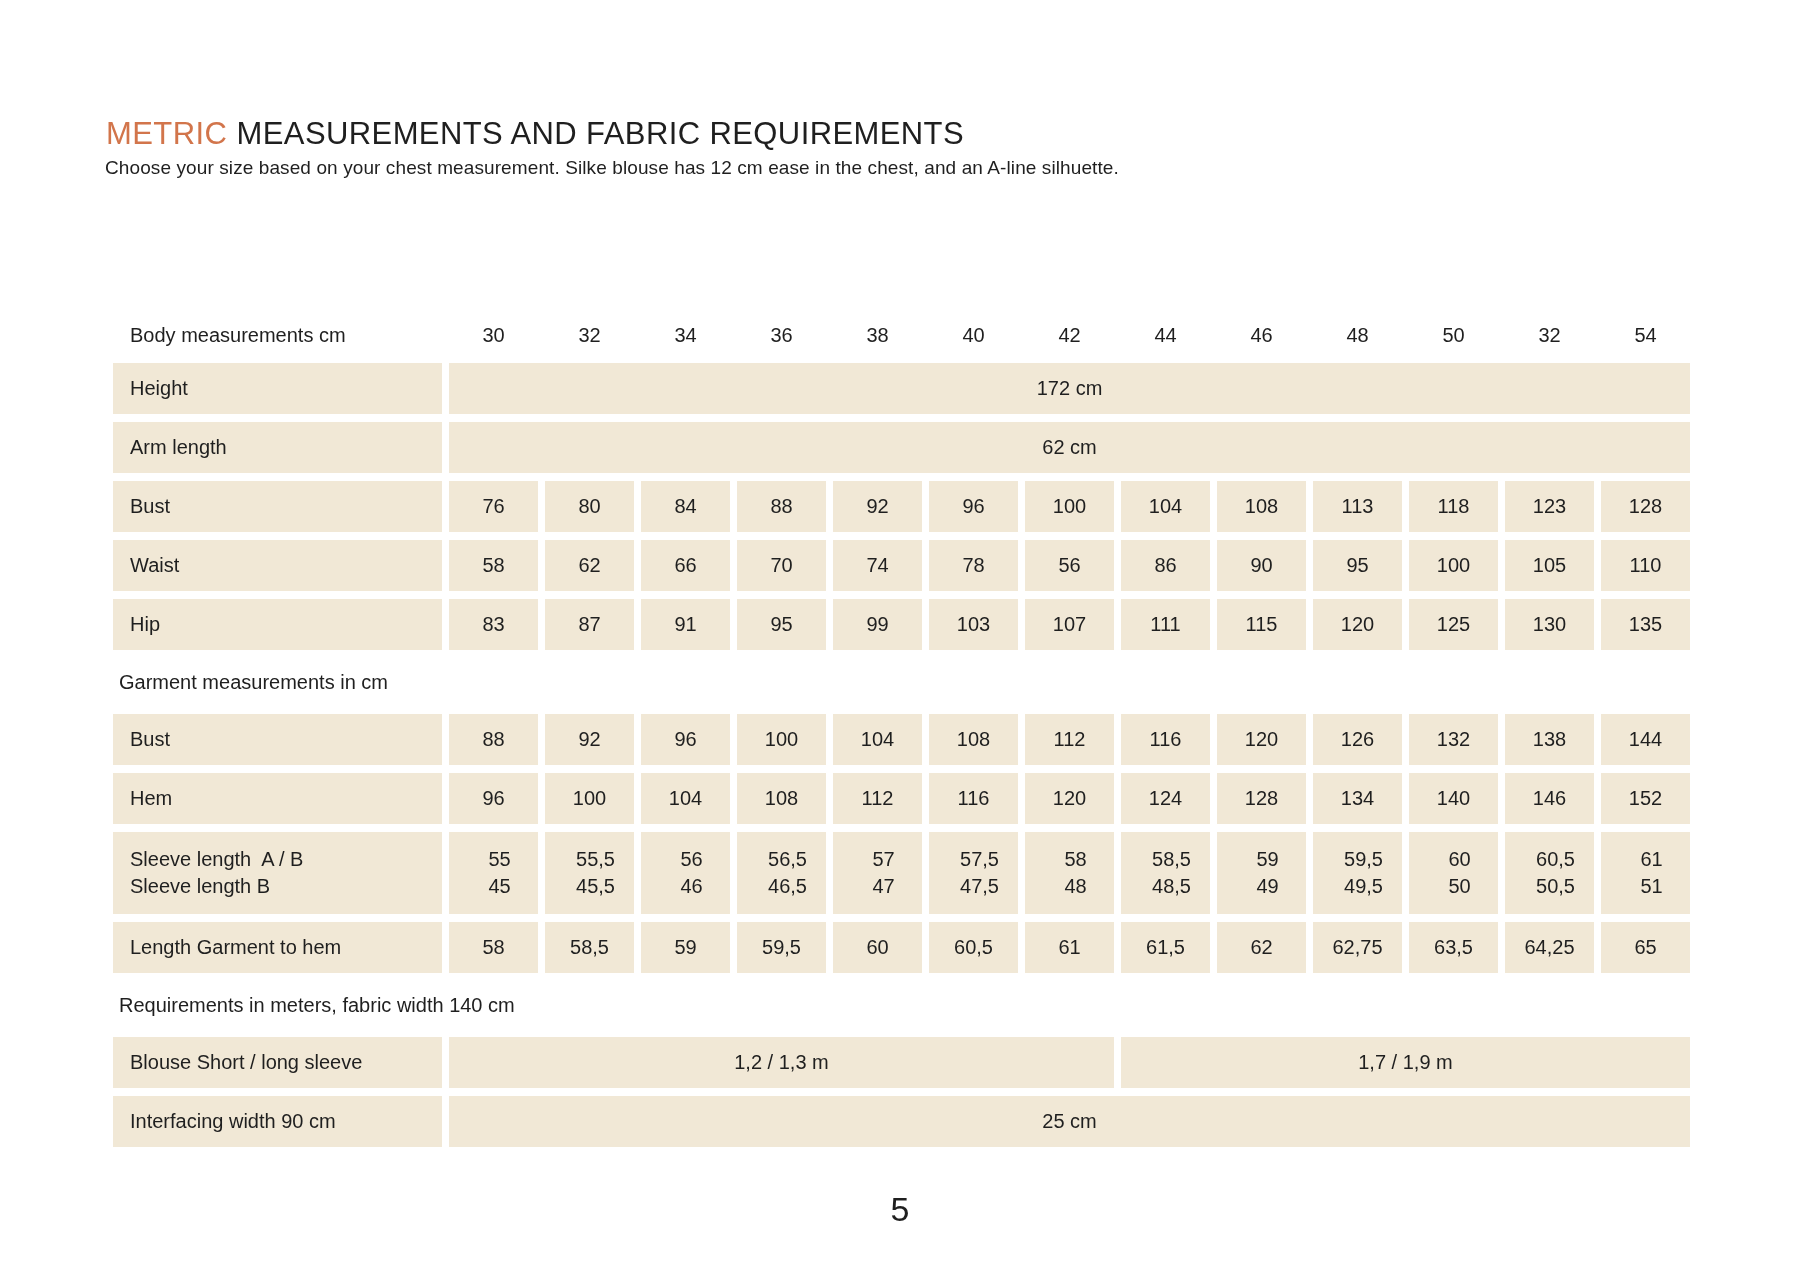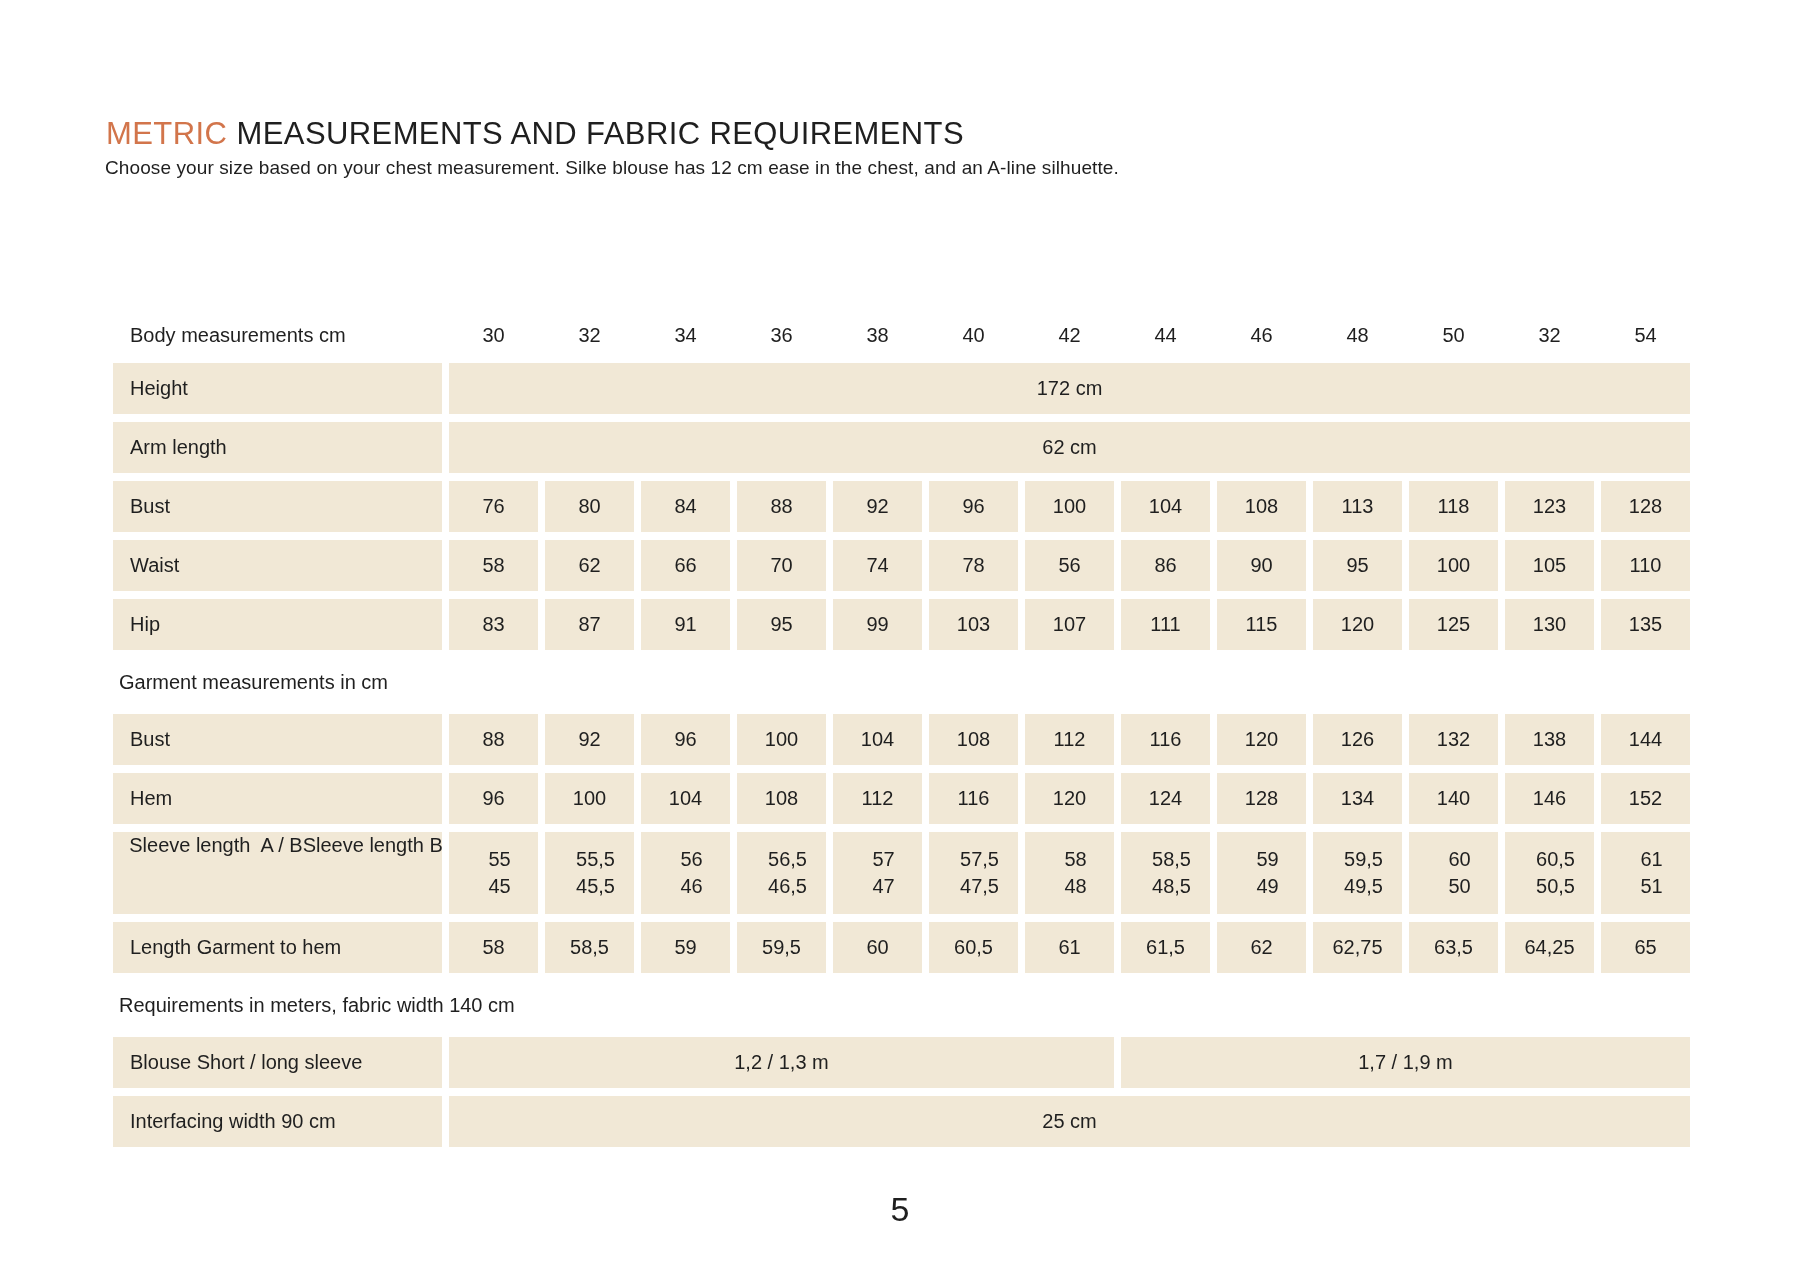--- a/index.html
+++ b/index.html
@@ -23,21 +23,21 @@
     display:grid;
     grid-template-columns:329px repeat(13, 89px);
     grid-template-rows:40px 51px 51px 51px 51px 51px 48px 51px 51px 82px 51px 48px 51px 51px;
     gap:8px 7px;
     font-size:20px;
   }
   .hcell { background:transparent; display:flex; align-items:center; justify-content:center; }
   .hcell.label, .cell.label { justify-content:flex-start; padding-left:17px; white-space:pre; }
   .cell { background:var(--cellbg,#f1e8d6); display:flex; align-items:center; justify-content:center; }
   .cell.twoline-vals { flex-direction:column; line-height:27px;padding-left:12px; }
-  .cell.label.twoline-lbl { flex-direction:row; align-items:flex-start; justify-content:center; line-height:27px; }
+  .cell.label.twoline-lbl { flex-direction:column; align-items:flex-start; justify-content:center; line-height:27px; }
   .section { grid-column:1 / -1; background:transparent; display:flex; align-items:center; padding-left:6px; }
   .span-full { grid-column:2 / -1; }
   .pagenum { position:absolute; left:0; right:0; top:1190px; text-align:center; font-size:34px; }
 </style>
 </head>
 <body>
 
 <div class="page" style="--accent: #d2754b; --cellbg: #f1e8d6; --text: #1f1f1f;">
   <h1 class="title"><span class="accent">METRIC</span><span class="rest">MEASUREMENTS AND FABRIC REQUIREMENTS</span></h1>
   <p class="subtitle">Choose your size based on your chest measurement. Silke blouse has 12 cm ease in the chest, and an A-line silhuette.</p>

